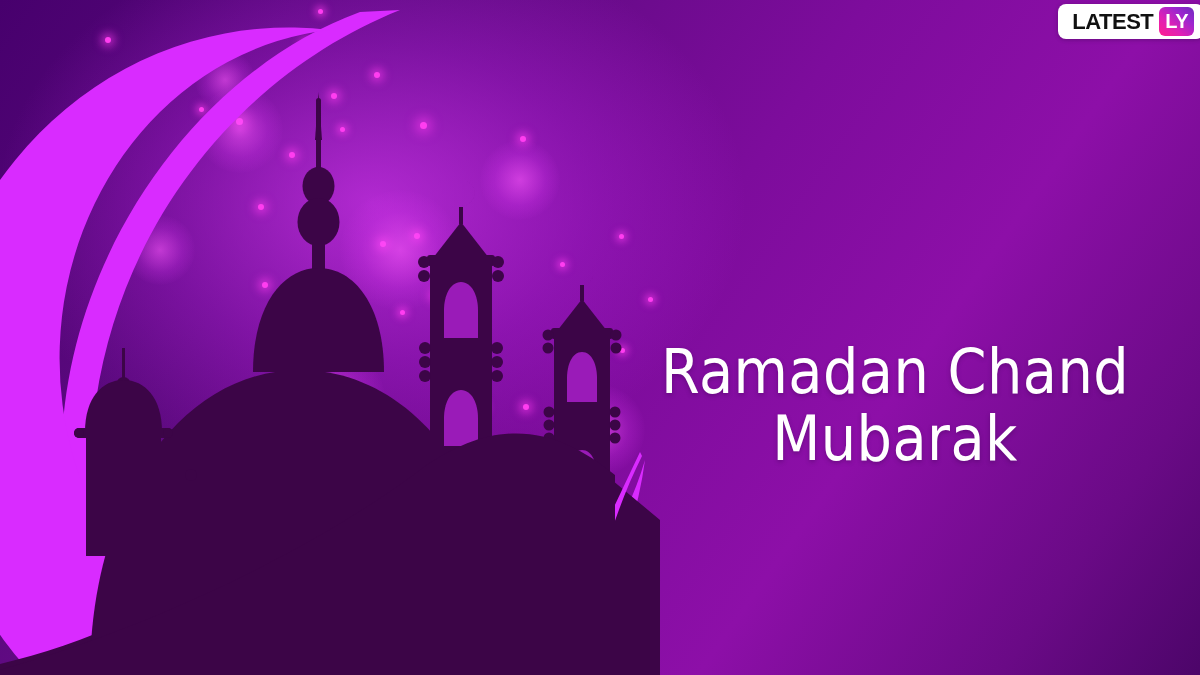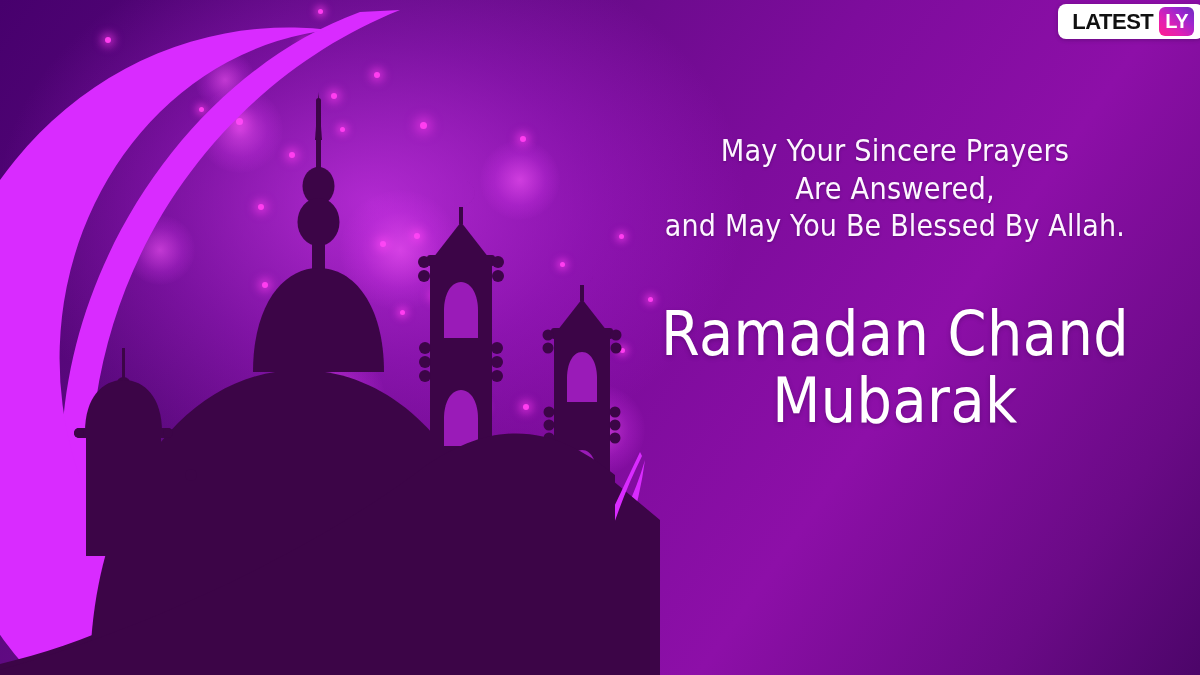--- a/index.html
+++ b/index.html
@@ -72,21 +72,21 @@
     font-weight:400;
     font-size:62px;
     line-height:0.98;
     color:#ffffff;
     letter-spacing:0.5px;
     transform:scaleX(0.9);
     transform-origin:center;
     white-space:nowrap;
     text-shadow:0 2px 5px rgba(55,0,75,0.35);
   }
-  #headline-block { position:absolute; left:0; top:304px; width:610px; }
+  #headline-block { position:absolute; left:0; top:342px; width:610px; }
   #head-l2 { margin-top:6px; }
 
   .closing {
     font-family:"DejaVu Sans", sans-serif;
     font-weight:400;
     font-size:32px;
     line-height:1.2;
     color:#ffffff;
     transform:scaleX(0.9);
     transform-origin:center;
@@ -319,25 +319,20 @@
         <path d="M -20 675
                  C 120 640, 300 560, 420 470
                  C 500 412, 560 430, 615 475
                  L 615 675 Z"></path>
       </g>
     </g>
   </svg>
 
   <div id="text-col">
 
-    <div id="greet-block">
-      <div class="greet" id="greet-l1">May Your Sincere Prayers</div>
-      <div class="greet" id="greet-l2">Are Answered,</div>
-      <div class="greet" id="greet-l3">and May You Be Blessed By Allah.</div>
-    </div>
 
     <div id="headline-block">
       <div class="headline" id="head-l1">Ramadan Chand</div>
       <div class="headline" id="head-l2">Mubarak</div>
     </div>
 
 
   </div>
 
   <div id="logo">

